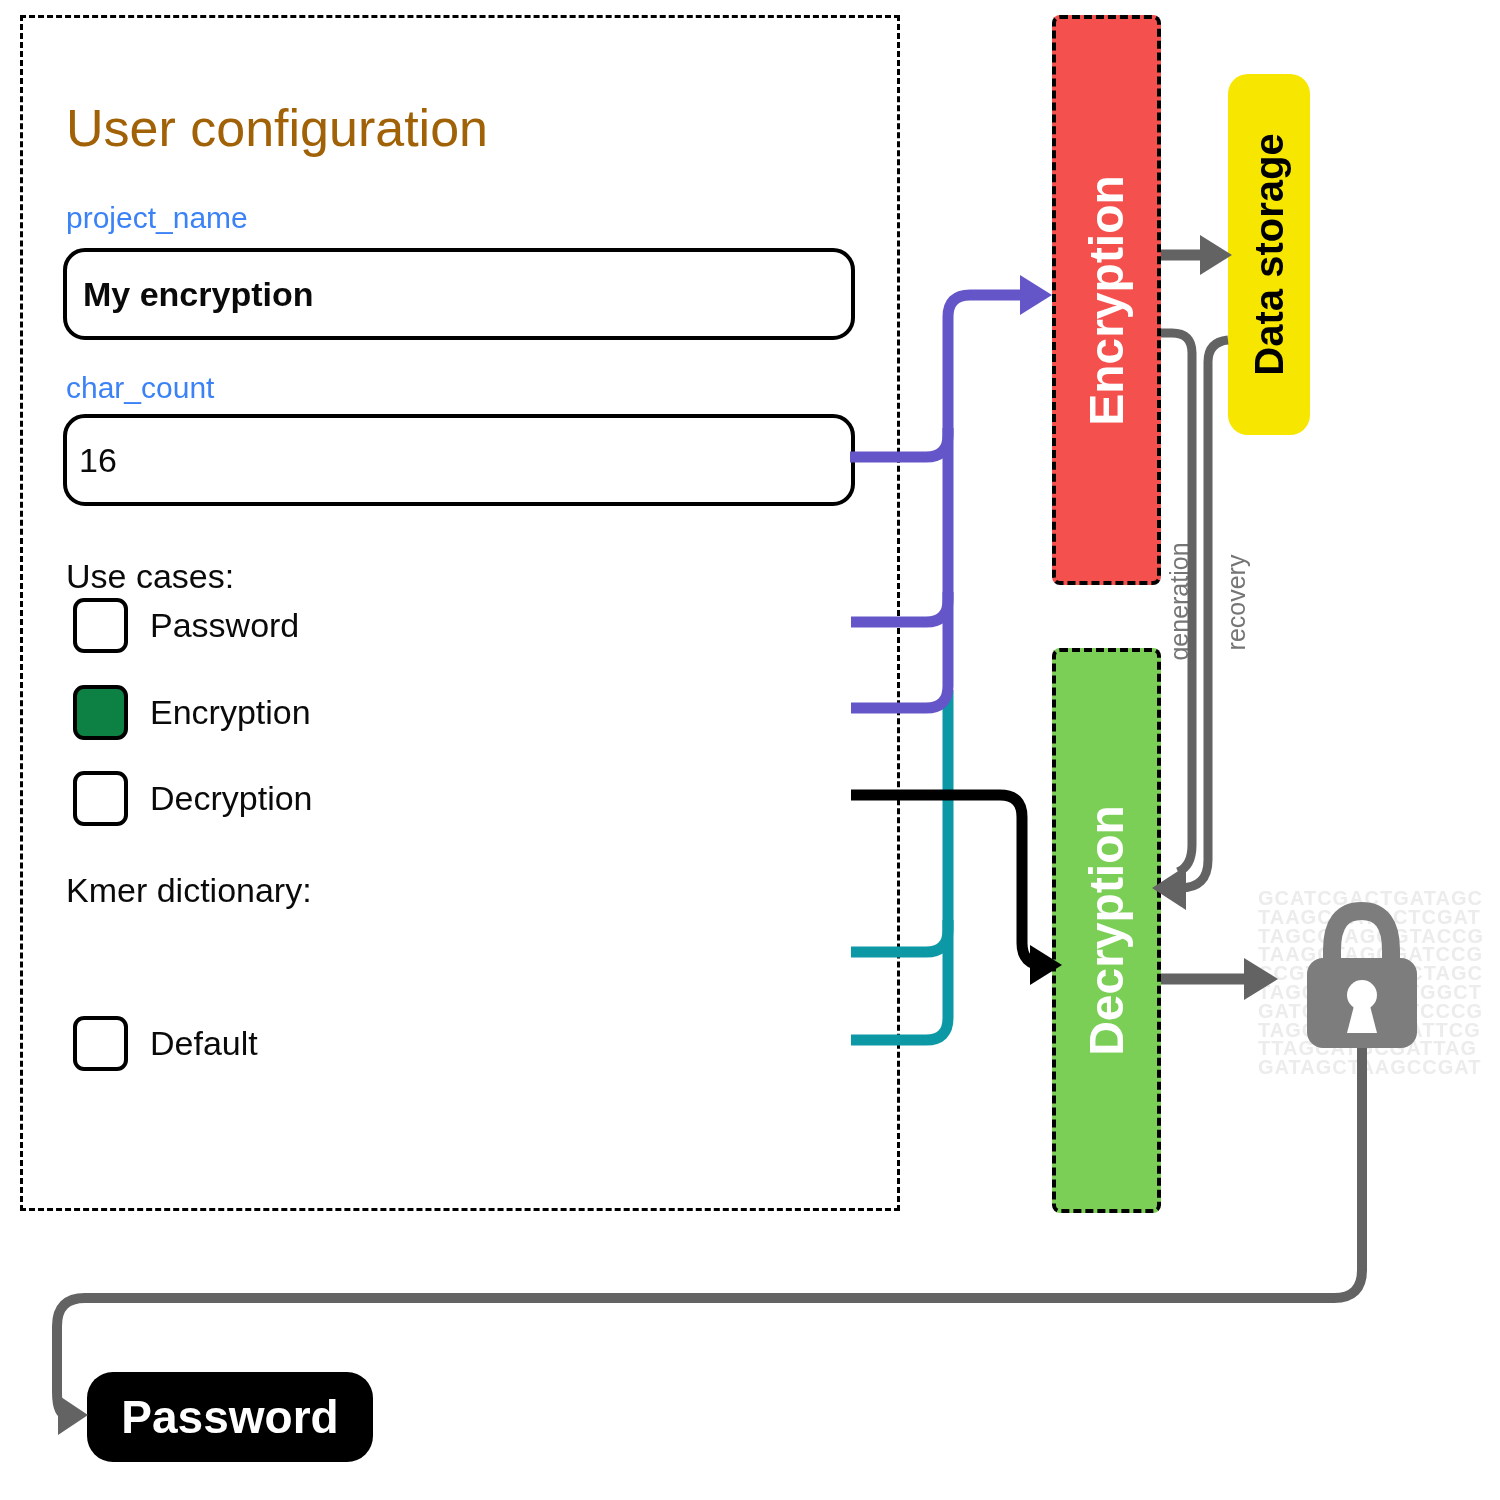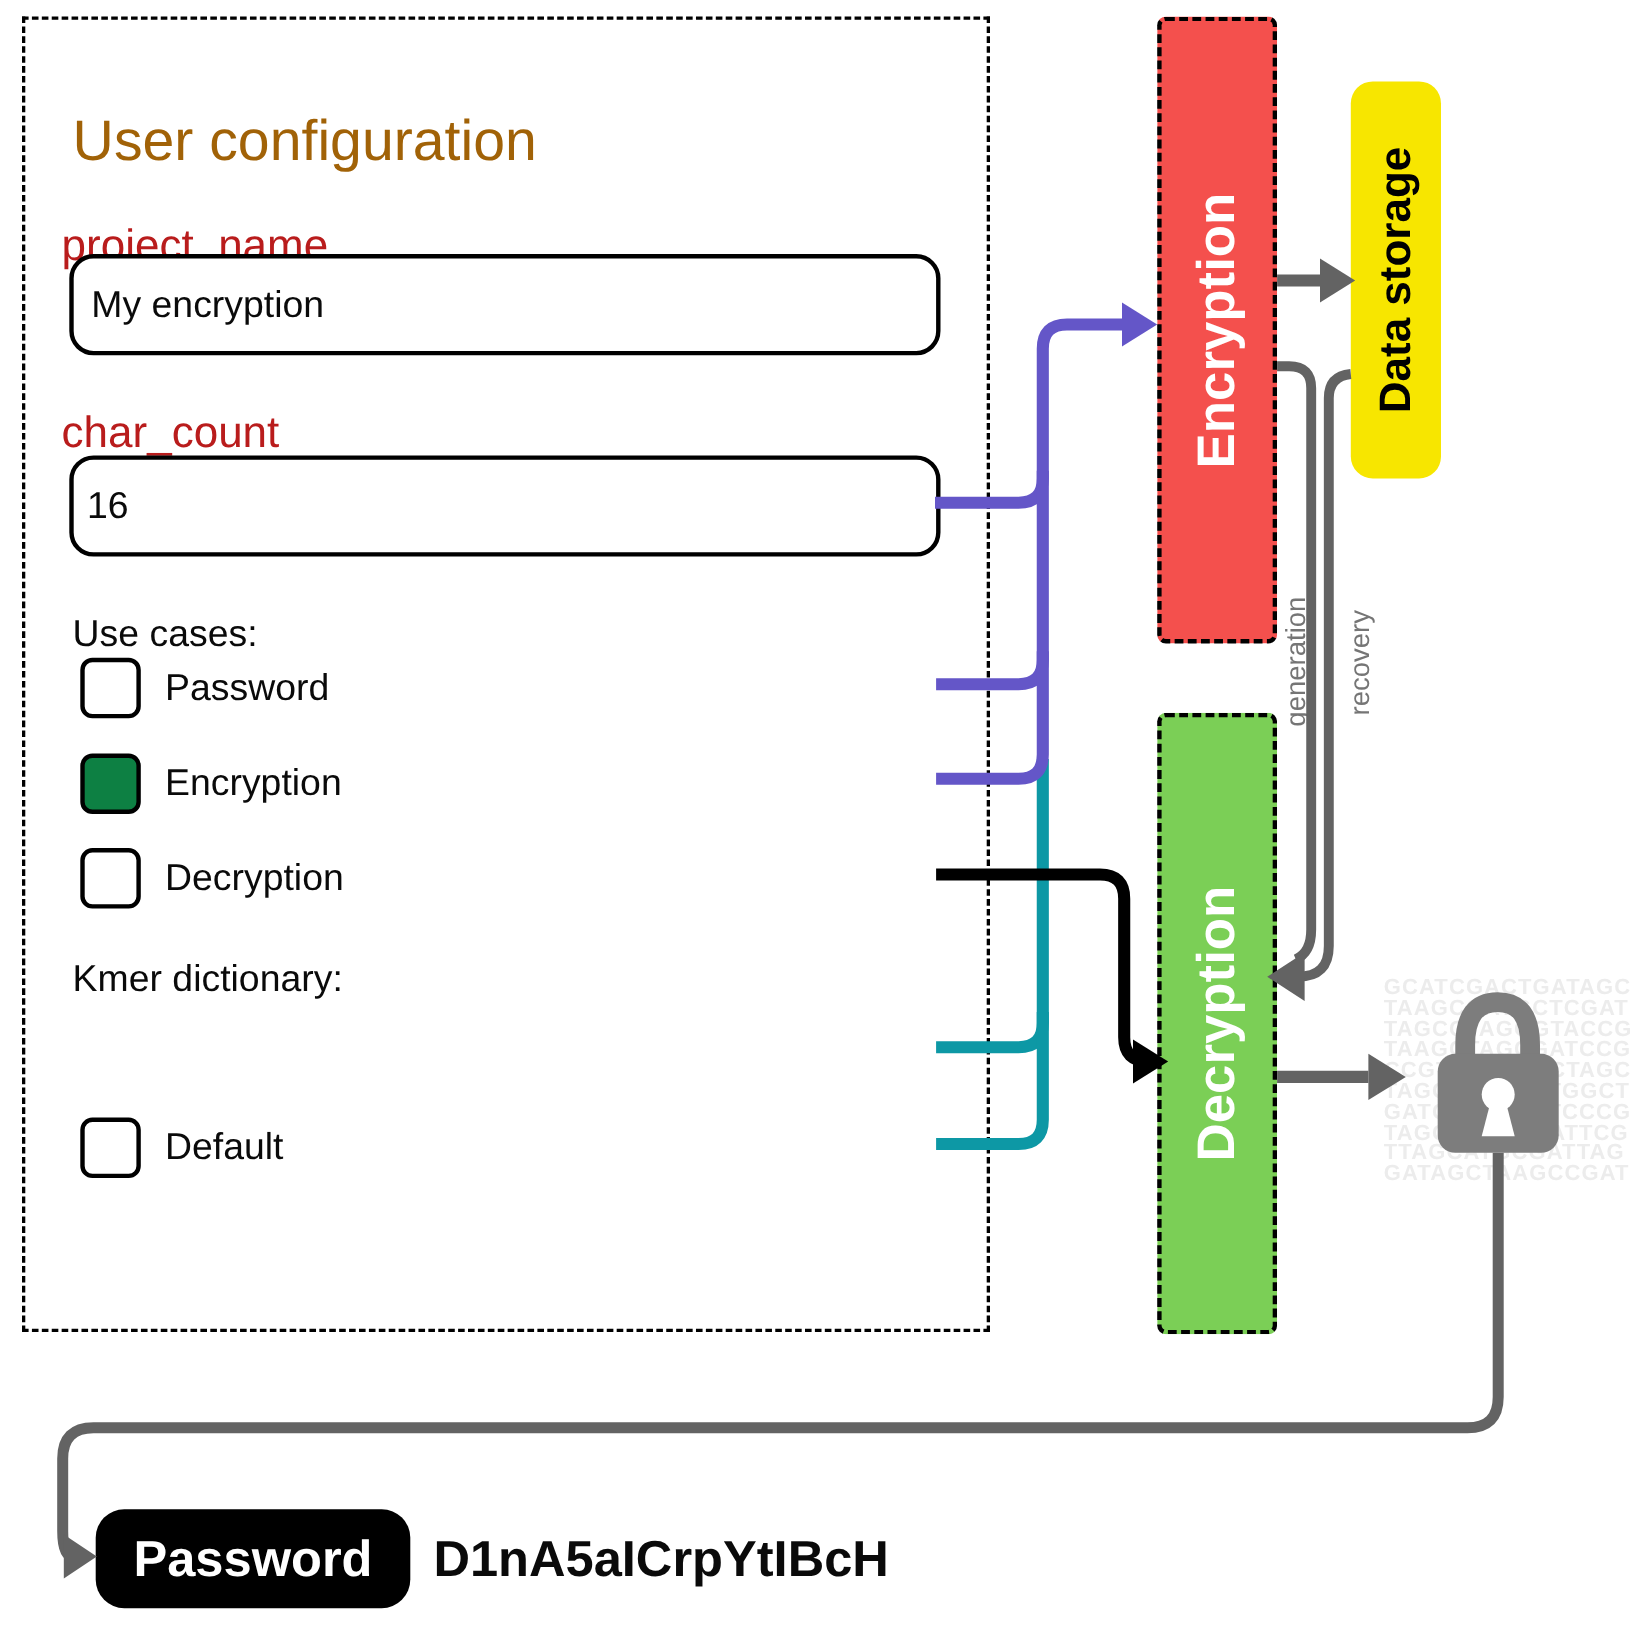--- a/index.html
+++ b/index.html
@@ -6,29 +6,29 @@
   .canvas{
     position:relative;width:1500px;height:1500px;background:#fff;overflow:hidden;
     font-family:"Liberation Sans",sans-serif;color:#000;
   }
   
   .config-panel{
     position:absolute;left:20px;top:15px;width:880px;height:1196px;
     border:3px dashed #000;box-sizing:border-box;background:#fff;z-index:1;
   }
   .panel-title{position:absolute;left:43px;top:80px;font-size:52px;font-weight:400;color:#a16207;}
-  .field-label{position:absolute;left:33px;font-size:40px;color:#b91c1c;}
+  .field-label{position:absolute;left:43px;font-size:30px;color:#3b82f6;}
   .field-label.f0{top:183px;}
   .field-label.f1{top:353px;}
   .text-input{
     position:absolute;left:40px;width:792px;height:92px;box-sizing:border-box;
     border:4px solid #000;border-radius:22px;background:#fff;
     font-family:"Liberation Sans",sans-serif;font-size:34px;color:#0a0a0a;padding:0 0 0 16px;outline:none;
   }
-  .text-input.f0{top:213px;}
+  .text-input.f0{top:230px;font-weight:bold;}
   .text-input.f1{top:396px;padding-left:12px;}
   .group-label{position:absolute;left:43px;font-size:34px;color:#0a0a0a;}
   .group-label.g0{top:539px;}
   .group-label.g1{top:853px;}
   .check-row{position:absolute;left:50px;height:56px;display:flex;align-items:center;}
   .check-row.r0{top:579px;}
   .check-row.r1{top:666px;}
   .check-row.r2{top:752px;}
   .check-row.r3{top:910px;}
   .check-row.r4{top:997px;}
@@ -130,21 +130,20 @@
   <div class="edge-label gen">
     <span class="vlabel">generation</span>
   </div>
   <div class="edge-label rec">
     <span class="vlabel">recovery</span>
   </div>
 
   <div class="password-pill">
     <span>Password</span>
   </div>
-  <div class="password-value">D1nA5aICrpYtIBcH</div>
 
   <svg class="wires" viewBox="0 0 1500 1500">
 
     <path d="M 851 952 H 926 Q 948 952 948 930 V 920" fill="none" stroke="#0d98a5" stroke-width="11"></path>
     <path d="M 948 690 V 1018 Q 948 1040 926 1040 H 851" fill="none" stroke="#0d98a5" stroke-width="11"></path>
 
     <path d="M 850 457 H 926 Q 948 457 948 435 V 428" fill="none" stroke="#6456c8" stroke-width="11"></path>
     <path d="M 851 622 H 926 Q 948 622 948 600 V 592" fill="none" stroke="#6456c8" stroke-width="11"></path>
     <path d="M 851 708 H 926 Q 948 708 948 686 V 317 Q 948 295 970 295 H 1028" fill="none" stroke="#6456c8" stroke-width="11"></path>
     <polygon points="1052,295 1020,275 1020,315" fill="#6456c8"></polygon>

